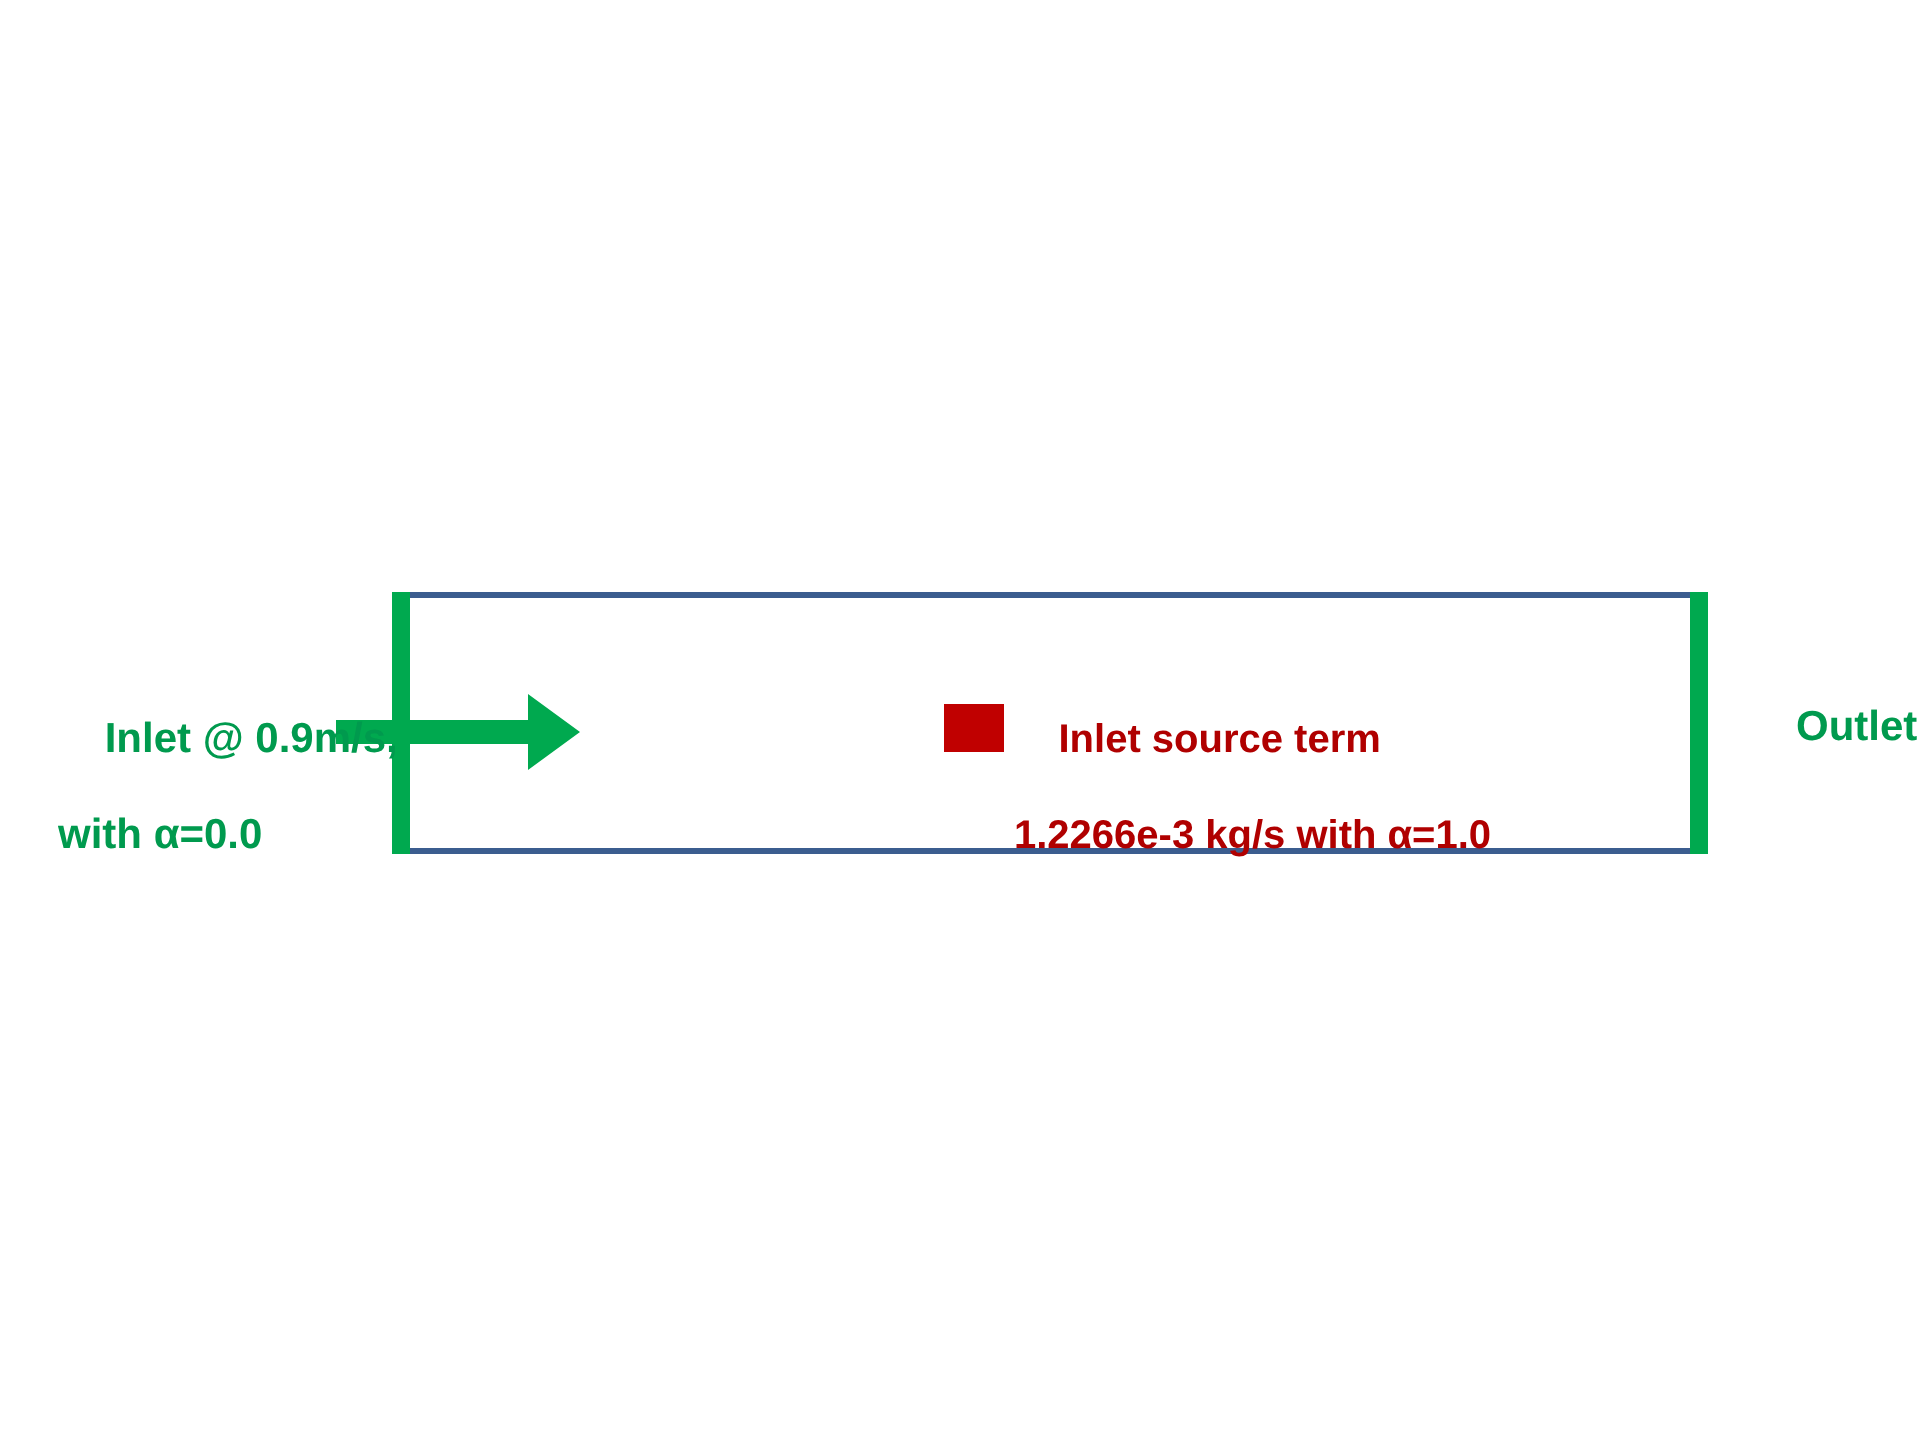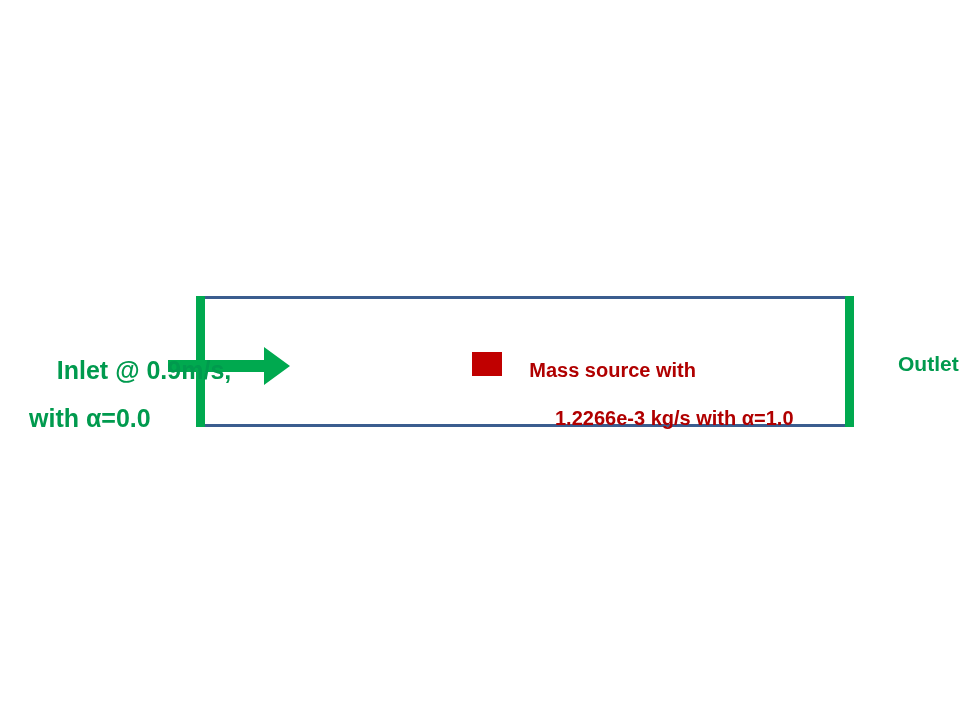--- a/index.html
+++ b/index.html
@@ -64,38 +64,37 @@
   }
   .label-green {
     color: #009a4e;
   }
   .label-red {
     color: #b00000;
   }
   .inlet-label {
     left: 29px;
     top: 334px;
-    font-size: 25px;
+    font-size: 21px;
   }
   .inlet-label .line2 {
     display: block;
   }
   .outlet-label {
     left: 898px;
     top: 352px;
     font-size: 21px;
   }
   .source-label {
     left: 507px;
     top: 334px;
     font-size: 20px;
   }
   .source-label .line2 {
     display: block;
-    margin-left: 48px;
   }
 
   
   .source-square {
     position: absolute;
     left: 472px;
     top: 352px;
     width: 30px;
     height: 24px;
     background: #c00000;
@@ -119,17 +118,17 @@
   <div class="label label-green inlet-label">
     <span class="line1">Inlet @ 0.9m/s,</span>
     <span class="line2">with α=0.0</span>
   </div>
 
   <div class="label label-green outlet-label">Outlet</div>
 
   <div class="source-square"></div>
 
   <div class="label label-red source-label">
-    <span class="line1">Mass source with</span>
+    <span class="line1">Inlet source term</span>
     <span class="line2">1.2266e-3 kg/s with α=1.0</span>
   </div>
 
 </div>
 
 </body></html>

